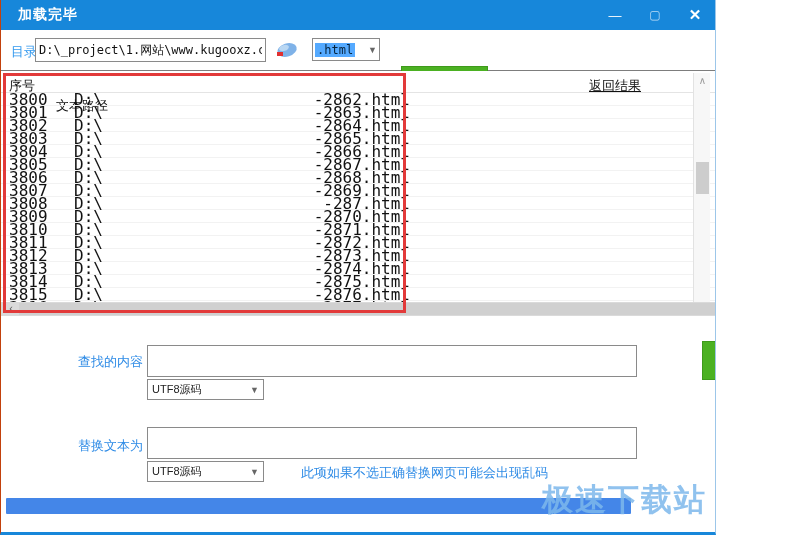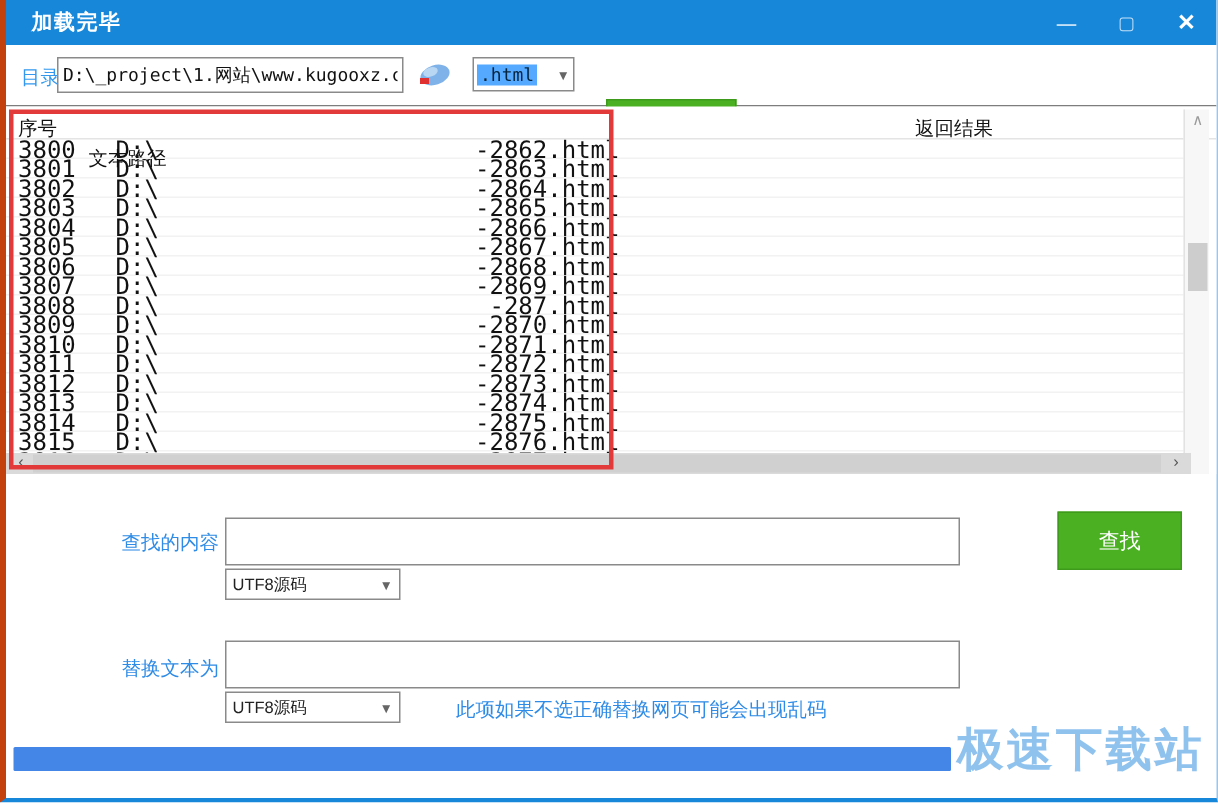--- a/index.html
+++ b/index.html
@@ -1,19 +1,19 @@
 <!DOCTYPE html>
 <html><head>
 <meta charset="utf-8">
 <style>
   * { margin:0; padding:0; box-sizing:border-box; }
   html,body { width:812px; height:535px; font-family:"Liberation Sans", sans-serif; }
   .window {
-    position:relative; width:812px; height:535px; background:#ffffff;
-    border-left:4px solid #c2410c; border-right:1px solid #9cc6e9;
+    position:relative; width:716px; height:535px; background:#ffffff;
+    border-left:1px solid #c2410c; border-right:1px solid #9cc6e9;
     border-bottom:3px solid #1787da; overflow:hidden;
   }
   
   .titlebar { position:absolute; left:0; top:0; width:100%; height:30px; background:#1787da; display:flex; align-items:center; }
   .title { color:#ffffff; font-size:14px; font-weight:bold; margin-left:17px; letter-spacing:1px; }
   .win-controls { margin-left:auto; display:flex; align-items:center; height:100%; }
   .wc { width:40px; height:100%; display:flex; align-items:center; justify-content:center; color:#ffffff; font-size:13px; cursor:pointer; }
   .wc.max { color:#bcdcf5; font-size:12px; }
   .wc.close { font-size:15px; font-weight:bold; }
   
@@ -25,21 +25,21 @@
   .ext-val { background:#55aaff; color:#06243e; font-family:"DejaVu Sans Mono", monospace; font-size:12px; padding:0 2px; }
   .ext-select .chev { margin-left:auto; color:#666; font-size:9px; }
   .green-btn { background:#4bb122; color:#ffffff; border:1px solid #3e9a1b; font-size:13px; cursor:pointer; font-family:"Liberation Sans", sans-serif; }
   .list-btn { position:absolute; left:400px; top:36px; width:87px; height:32px; }
   .toolbar-hint { position:absolute; left:512px; top:47px; color:#2e8be6; font-size:14px; }
   
   .table-area { position:absolute; left:0; top:71px; width:100%; height:245px; background:#ffffff; overflow:hidden; }
   .thead { position:absolute; left:0; top:3px; width:100%; height:19px; border-bottom:1px solid #e4e4e4; font-size:13px; color:#111; }
   .h-no { position:absolute; left:8px; top:3px; }
   .h-path { position:absolute; left:55px; top:3px;margin-top:20px; }
-  .h-result { position:absolute; left:606px; top:3px; }
+  .h-result { position:absolute; left:588px; top:3px;text-decoration:underline; }
   .tbody { position:absolute; left:0; top:22px; width:790px; }
   .trow { display:flex; height:13px; line-height:13px; font-family:"DejaVu Sans Mono", monospace; font-size:16px; color:#111; border-bottom:1px solid #f2f2f2;gap:26px; }
   .c-no { width:47px; padding-left:8px; }
   .c-path { width:336px; display:flex; justify-content:space-between; }
   
   .vscroll { position:absolute; right:5px; top:2px; width:17px; height:298px; background:#f7f7f7; border-left:1px solid #e2e2e2; }
   .vs-arrow { position:absolute; left:0; width:17px; height:15px; text-align:center; color:#9a9a9a; font-size:10px; line-height:15px; cursor:pointer; }
   .vs-up { top:0; }
   .vs-thumb { position:absolute; left:2px; top:89px; width:13px; height:32px; background:#cdcdcd; cursor:pointer; }
   

